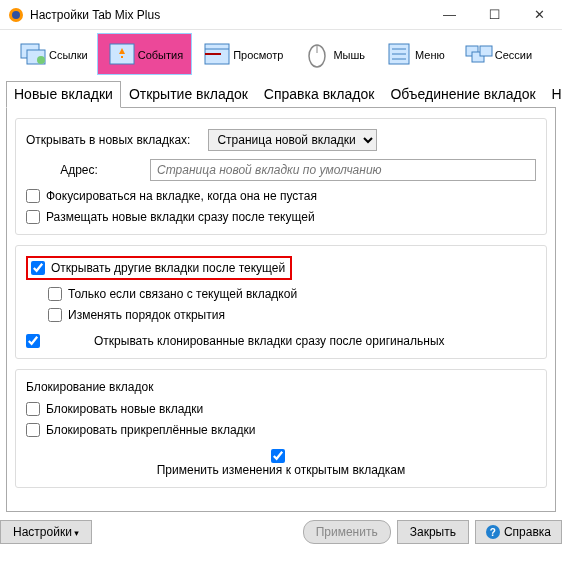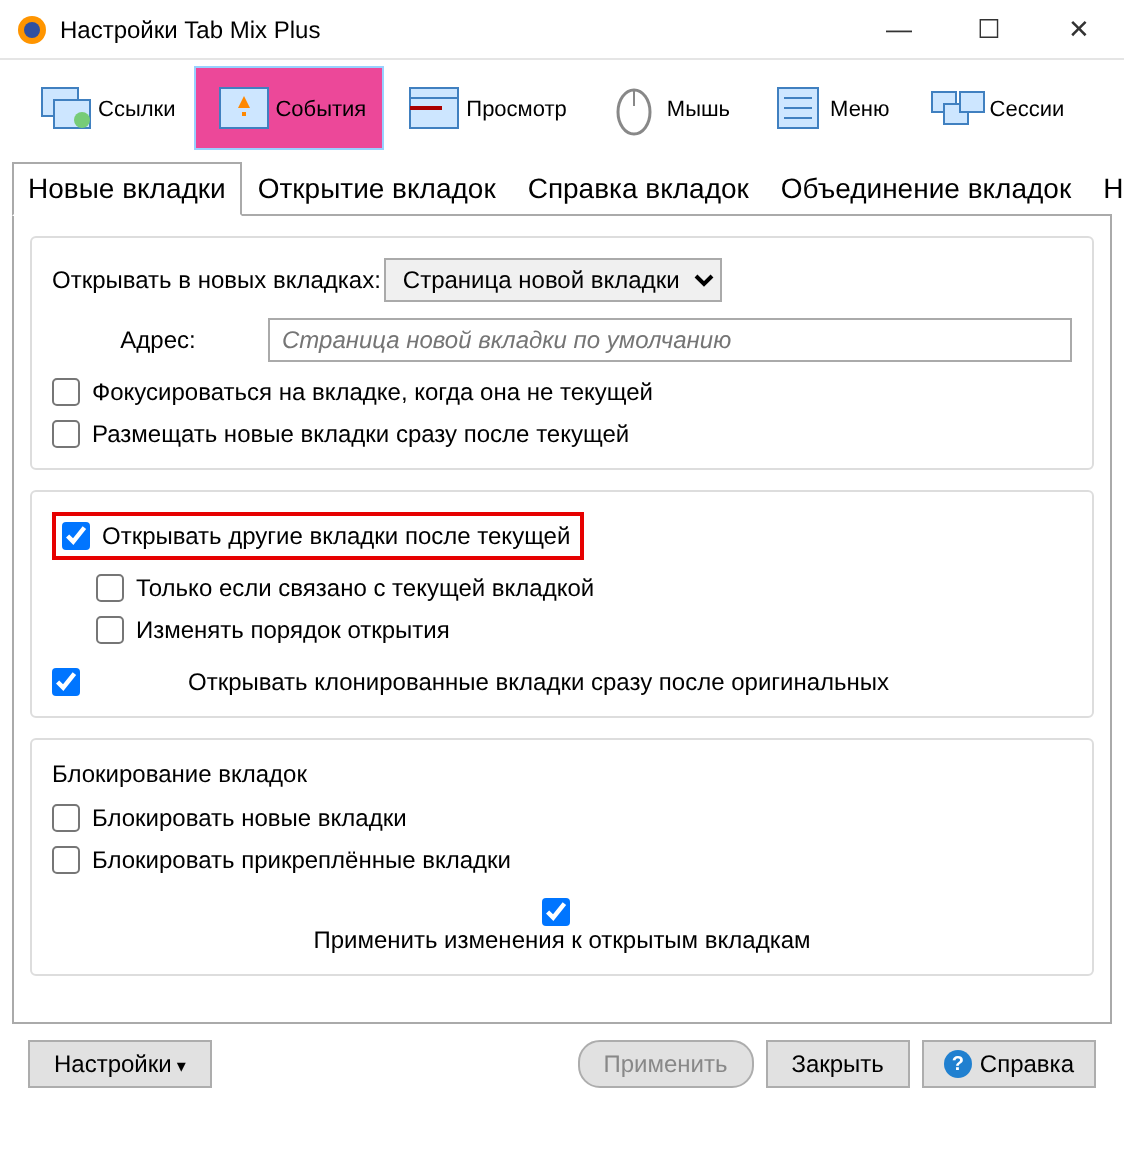--- a/index.html
+++ b/index.html
@@ -21,36 +21,36 @@
     .tabs { display: flex; margin: 6px 6px 0 6px; border-bottom: 1px solid #aaa; }
     .tab { padding: 4px 7px; font-size: 14px; border: 1px solid transparent; cursor: pointer; white-space: nowrap; }
     .tab.active { border: 1px solid #aaa; border-bottom: 1px solid #fff; margin-bottom: -1px; background: #fff; }
     
     .content { border: 1px solid #aaa; border-top: none; margin: 0 6px; padding: 10px 8px; height: 404px; }
     
     .group { border: 1px solid #ddd; border-radius: 3px; padding: 10px 10px; margin-bottom: 10px; }
     
     .row { display: flex; align-items: center; margin-bottom: 8px; }
     .row:last-child { margin-bottom: 0; }
-    .row-label { margin-right: 2px; }
+    .row-label { margin-right: 18px; }
     .row-label.right { text-align: center; min-width: 106px; }
     
     select { font-family: inherit; font-size: 12px; padding: 2px 4px; border: 1px solid #aaa; background: #f0f0f0; }
     input[type="text"] { font-family: inherit; font-size: 12px; padding: 3px 6px; border: 1px solid #aaa; color: #888; font-style: italic; flex: 1; }
     
     .check-row { display: flex; align-items: center; margin-bottom: 7px; }
     .check-row.indent { margin-left: 22px; }
     .check-row input[type="checkbox"] { width: 14px; height: 14px; margin-right: 6px; }
     .check-row.last { margin-bottom: 0; }
     
     .highlight { border: 2px solid #e60000; padding: 3px 5px 3px 3px; display: inline-flex; align-items: center; }
     
     .section-label { font-size: 12px; margin-bottom: 8px; }
     
-    .footer { display: flex; align-items: center; padding: 8px 14px; gap: 6px; }
+    .footer { display: flex; align-items: center; padding: 8px 0; gap: 6px; }
     .footer-spacer { flex: 1; }
     button { font-family: inherit; font-size: 12px; padding: 4px 12px; border: 1px solid #adadad; background: #e1e1e1; cursor: pointer; }
     button:disabled { color: #888; border-radius: 11px; }
     button.dropdown-btn::after { content: " ▾"; font-size: 9px; }
     .help-btn { display: flex; align-items: center; gap: 4px; padding: 4px 10px; }
     .help-icon { width: 14px; height: 14px; border-radius: 50%; background: #2080d0; color: #fff; display: flex; align-items: center; justify-content: center; font-size: 10px; font-weight: bold; }
   </style>
 </head>
 <body>
 
@@ -148,21 +148,21 @@
       <select>
         <option>Страница новой вкладки</option>
       </select>
     </div>
     <div class="row">
       <span class="row-label right">Адрес:</span>
       <input type="text" placeholder="Страница новой вкладки по умолчанию" style="">
     </div>
     <div class="check-row">
       <input type="checkbox" style="">
-      <span>Фокусироваться на вкладке, когда она не текущей</span>
+      <span>Фокусироваться на вкладке, когда она не пустая</span>
     </div>
     <div class="check-row last">
       <input type="checkbox" style="">
       <span>Размещать новые вкладки сразу после текущей</span>
     </div>
   </div>
 
   <div class="group">
     <div class="check-row">
       <span class="highlight">

